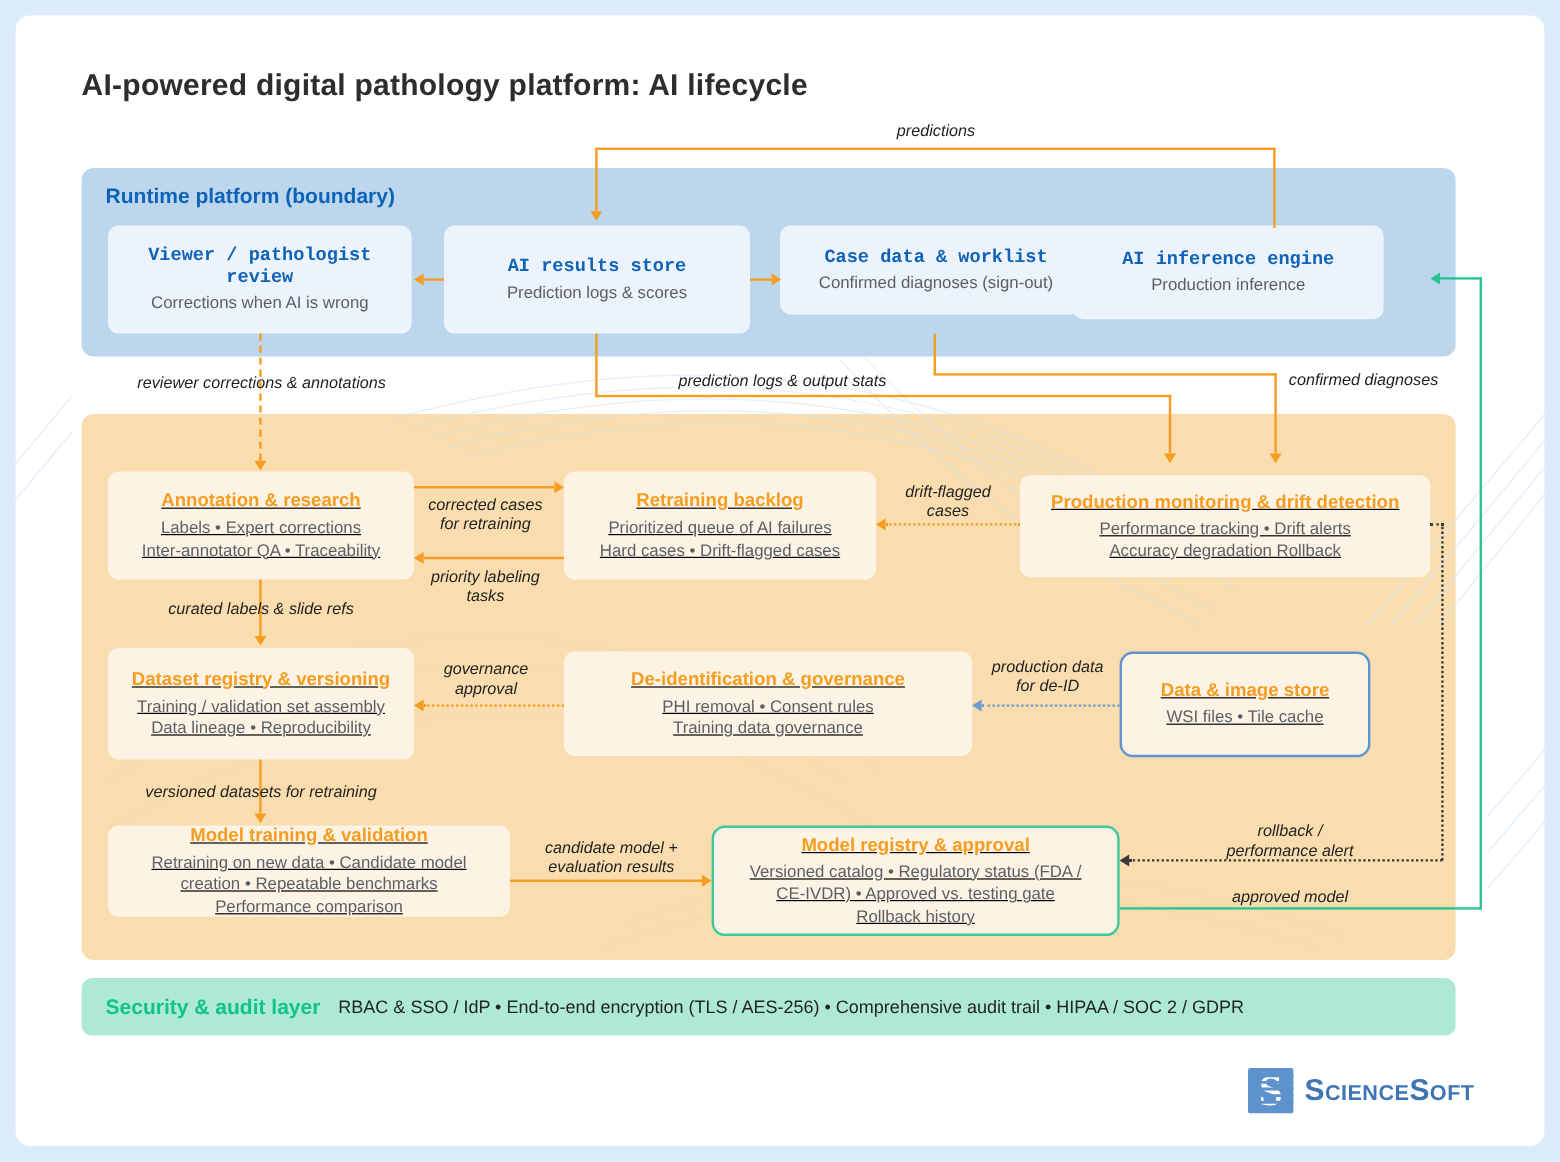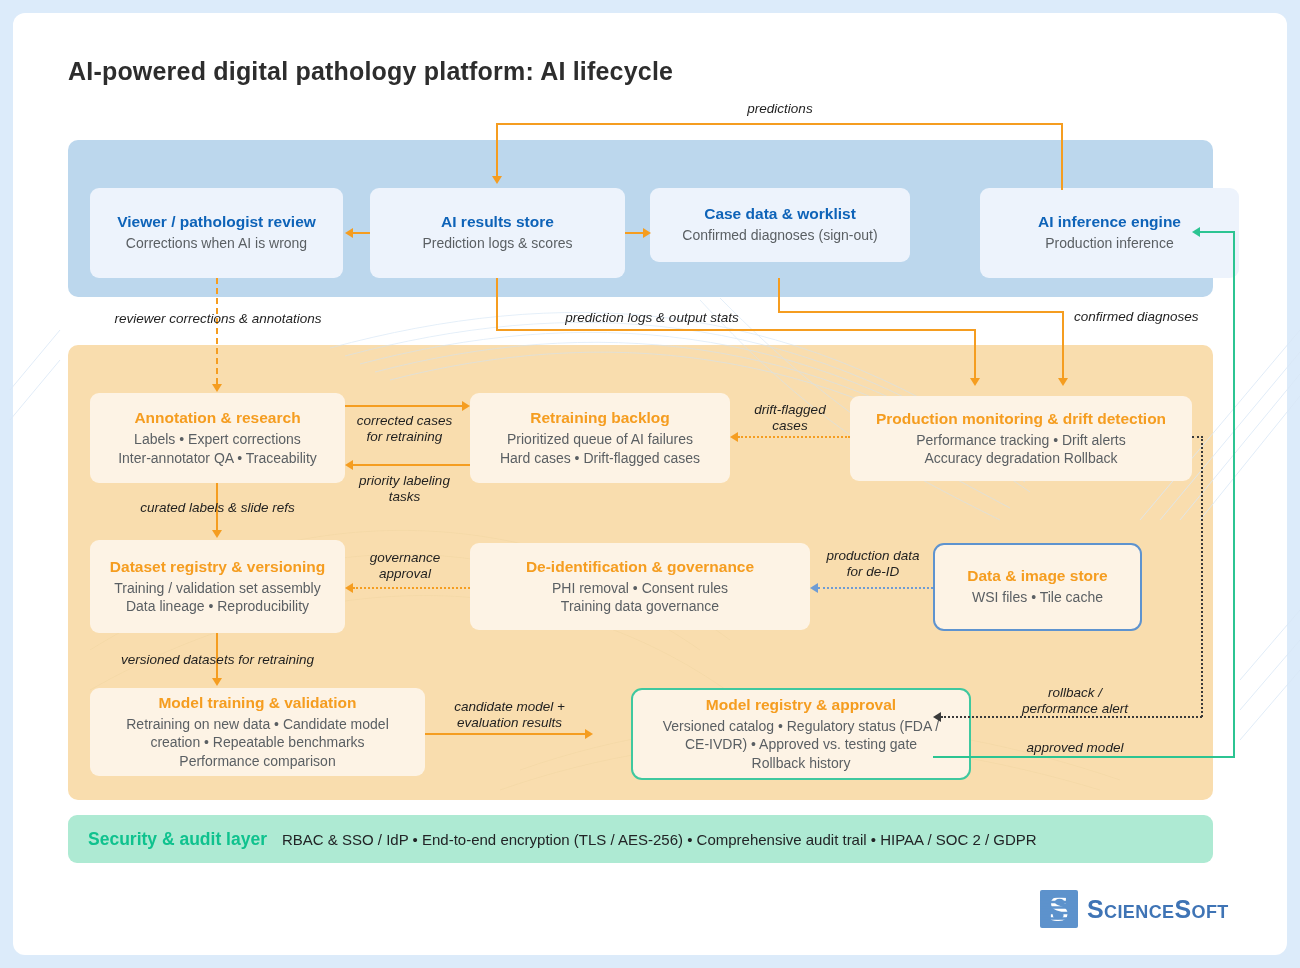--- a/index.html
+++ b/index.html
@@ -15,25 +15,25 @@
   #security-section{position:absolute;left:68px;top:815px;width:1145px;height:48px;background:#aeead3;border-radius:9px;
                     display:flex;align-items:center;padding-left:20px;gap:15px;box-sizing:border-box;z-index:2;}
   .sec-head{font-weight:bold;font-size:17.5px;}
   .sec-cap{font-size:15px;color:#222426;}
   #runtime-head{position:absolute;left:88px;top:153px;color:#0e63b8;z-index:2;}
   #lifecycle-head{position:absolute;left:88px;top:359px;z-index:2;display:flex;gap:16px;align-items:baseline;}
 
   .node{position:absolute;z-index:2;border-radius:9px;display:flex;flex-direction:column;justify-content:center;
         align-items:center;text-align:center;box-sizing:border-box;padding:6px 10px;}
   .node.blue{background:#edf3fc;}
-  .node.blue .t{color:#0e63b8;}
-  .node.cream{background:#fdf3e5;}
+  .node.blue .t{color:#0e63b8;font-family:Liberation Mono, monospace;}
+  .node.cream{background:#fdf3e5;text-decoration:underline;}
   .node.cream .t{color:#f59d20;}
   .node.b-blue{border:2px solid #5e93cf;border-radius:11px;}
-  .node.b-green{border:2px solid #3fc89f;border-radius:11px;margin-left:38px;}
+  .node.b-green{border:2px solid #3fc89f;border-radius:11px;}
   .t{font-weight:bold;font-size:15.5px;margin-bottom:3px;}
   .s{font-size:14px;color:#5a5f63;line-height:1.32;}
 
   .hline,.vline,.hdot,.vdot,.vdash,.ah{position:absolute;z-index:2;}
   .hline{height:2px;background:currentColor;}
   .vline{width:2px;background:currentColor;}
   .hdot{height:0;border-top:2px dotted currentColor;}
   .vdot{width:0;border-left:2px dotted currentColor;}
   .vdash{width:0;border-left:2px dashed currentColor;}
   .ah{width:0;height:0;}
@@ -85,34 +85,35 @@
       <path d="M500,790 C700,720 900,730 1100,790"></path>
       <path d="M520,770 C720,700 920,712 1120,780"></path>
     </g>
   </svg>
 
   <div id="title">AI-powered digital pathology platform: AI lifecycle</div>
 
   <div class="section" id="runtime-section"></div>
   <div class="section" id="lifecycle-section"></div>
 
+  <div id="runtime-head" class="sec-head">Runtime platform (boundary)</div>
 
   <div class="node blue" style="left:90px;top:188px;width:253px;height:90px">
     <div class="t">Viewer / pathologist review</div>
     <div class="s">Corrections when AI is wrong</div>
   </div>
   <div class="node blue" style="left:370px;top:188px;width:255px;height:90px">
     <div class="t">AI results store</div>
     <div class="s">Prediction logs &amp; scores</div>
   </div>
   <div class="node blue" style="left:650px;top:188px;width:260px;height:74px">
     <div class="t">Case data &amp; worklist</div>
     <div class="s">Confirmed diagnoses (sign-out)</div>
   </div>
-  <div class="node blue" style="left:980px;top:188px;width:259px;height:90px">
+  <div class="node blue" style="left:894px;top:188px;width:259px;height:78px">
     <div class="t">AI inference engine</div>
     <div class="s">Production inference</div>
   </div>
 
   <div class="node cream" style="left:90px;top:393px;width:255px;height:90px">
     <div class="t">Annotation &amp; research</div>
     <div class="s">Labels • Expert corrections</div>
     <div class="s">Inter-annotator QA • Traceability</div>
   </div>
   <div class="node cream" style="left:470px;top:393px;width:260px;height:90px">
@@ -132,21 +133,21 @@
   </div>
   <div class="node cream" style="left:470px;top:543px;width:340px;height:87px">
     <div class="t">De-identification &amp; governance</div>
     <div class="s">PHI removal • Consent rules</div>
     <div class="s">Training data governance</div>
   </div>
   <div class="node cream b-blue" style="left:933px;top:543px;width:209px;height:88px">
     <div class="t">Data &amp; image store</div>
     <div class="s">WSI files • Tile cache</div>
   </div>
-  <div class="node cream" style="left:90px;top:688px;width:335px;height:88px">
+  <div class="node cream" style="left:90px;top:688px;width:335px;height:76px">
     <div class="t">Model training &amp; validation</div>
     <div class="s">Retraining on new data • Candidate model</div>
     <div class="s">creation • Repeatable benchmarks</div>
     <div class="s">Performance comparison</div>
   </div>
   <div class="node cream b-green" style="left:593px;top:688px;width:340px;height:92px">
     <div class="t">Model registry &amp; approval</div>
     <div class="s">Versioned catalog • Regulatory status (FDA /</div>
     <div class="s">CE-IVDR) • Approved vs. testing gate</div>
     <div class="s">Rollback history</div>

